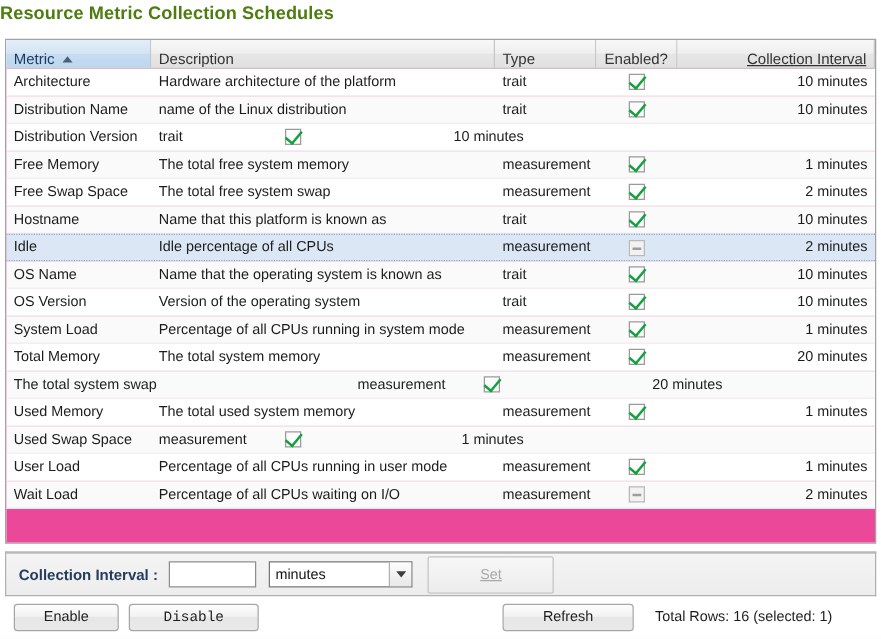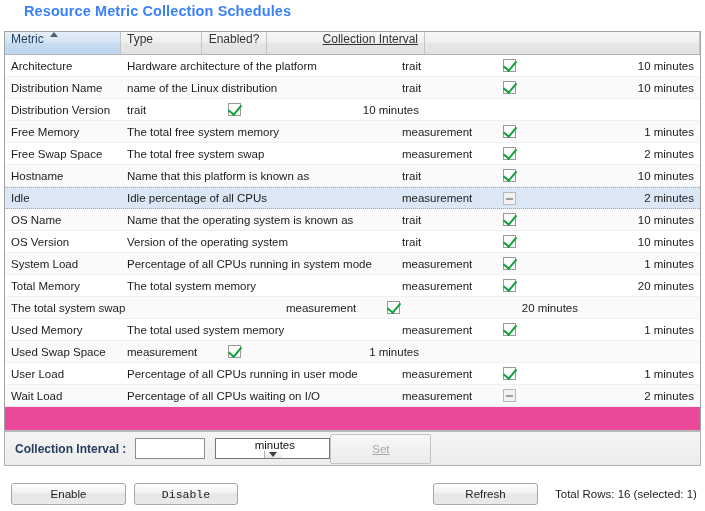--- a/index.html
+++ b/index.html
@@ -12,24 +12,24 @@
   }
   #app {
     position: relative;
     width: 705px; height: 511px;
     background: #ffffff;
   }
 
   
   .page-title {
     position: absolute;
-    left: 24px; top: 3px;
+    left: 0; top: 3px;
     font-size: 14.5px;
     font-weight: bold;
-    color: #3b82f6;
+    color: #4d7c0f;
     letter-spacing: 0.1px;
     white-space: nowrap;
   }
 
   
   .grid-panel {
     position: absolute;
     left: 4px; top: 31px;
     width: 697px; height: 404px;
     border: 1px solid #a3a3a3;
@@ -41,21 +41,21 @@
   .grid-header {
     position: relative;
     display: flex;
     height: 23px;
     background: linear-gradient(to bottom,#f6f6f6 0%,#ededed 48%,#e4e4e4 50%,#e0e0e0 100%);
     border-bottom: 1px solid #b4b4b4;
   }
   .hcell {
     position: relative;
     display: flex;
-    align-items: flex-start;
+    align-items: flex-end;
     height: 100%;
     font-size: 12px;
     color: #333333;
     padding: 0 6px;
     border-right: 1px solid #c6c6c6;
     background: linear-gradient(to bottom,#f8f8f8 0%,#efefef 48%,#e6e6e6 52%,#e1e1e1 100%);
     overflow: hidden;
     white-space: nowrap;
   }
   .hcell.sorted {
@@ -140,21 +140,21 @@
     content: "";
     position: absolute;
     left: 2px; top: 5px;
     width: 7px; height: 2px;
     background: #9d9d9d;
   }
 
   
   .interval-bar {
     position: absolute;
-    left: 4px; top: 430px;
+    left: 4px; top: 441px;
     width: 697px; height: 36px;
     background: linear-gradient(to bottom,#f4f4f4 0%,#ededed 100%);
     border: 1px solid #b0b0b0;
     border-top: 2px solid #b8b8b8;
     display: flex;
     align-items: center;
     padding-left: 10px;
   }
   .interval-label {
     font-size: 12px;
@@ -174,21 +174,20 @@
     outline: none;
   }
   .unit-select {
     position: relative;
     margin-left: 10px;
     width: 115px; height: 21px;
     border: 1px solid #767676;
     background: #ffffff;
     display: flex;
     align-items: center;
-    flex-direction: column;
   }
   .unit-select .val {
     flex: 1;
     font-size: 11.5px;
     color: #111;
     padding-left: 4px;
     white-space: nowrap;
   }
   .unit-select .arrowbox {
     width: 18px; height: 19px;
@@ -196,20 +195,21 @@
     border-left: 1px solid #b2b2b2;
     display: flex; align-items: center; justify-content: center;
   }
   .unit-select .arrowbox .tri {
     width: 0; height: 0;
     border-left: 4px solid transparent;
     border-right: 4px solid transparent;
     border-top: 5px solid #3e3e3e;
   }
   .set-button {
+    margin-left: 12px;
     width: 101px; height: 30px;
     border: 1px solid #c4c4c4;
     background: linear-gradient(to bottom,#f7f7f7 0%,#ececec 100%);
     color: #a9a9a9;
     font-size: 11.5px;
     display: flex; align-items: center; justify-content: center;
     border-radius: 2px;
     text-decoration: underline;
   }
 
@@ -224,21 +224,21 @@
   .btn {
     height: 22px;
     border: 1px solid #a6a6a6;
     border-radius: 3px;
     background: linear-gradient(to bottom,#fdfdfd 0%,#f2f2f2 45%,#e6e6e6 50%,#e9e9e9 100%);
     font-size: 11.5px;
     color: #1d1d1d;
     display: flex; align-items: center; justify-content: center;
     font-family: "Liberation Sans", sans-serif;
   }
-  .btn-enable  { width: 115px; margin-left: 7px; text-align: center; }
+  .btn-enable  { width: 84px; margin-left: 7px; text-align: center; }
   .btn-disable { width: 104px; margin-left: 8px; font-family: Liberation Mono, monospace; }
   .btn-refresh { width: 105px; margin-left: 195px; }
   .total-rows {
     margin-left: 17px;
     font-size: 11.5px;
     color: #1d1d1d;
     white-space: nowrap;
   }
 </style>
 </head>
@@ -247,20 +247,23 @@
 <div id="app">
 
   <div class="page-title">Resource Metric Collection Schedules</div>
 
   <div class="grid-panel">
 
     <div class="grid-header">
       <div class="hcell sorted c-metric">
         <span>Metric</span>
         <span class="sort-arrow"></span>
+      </div>
+      <div class="hcell c-desc">
+        <span>Description</span>
       </div>
       <div class="hcell c-type">
         <span>Type</span>
       </div>
       <div class="hcell ctr c-enabled">
         <span>Enabled?</span>
       </div>
       <div class="hcell num c-interval last">
         <span>Collection Interval</span>
       </div>

